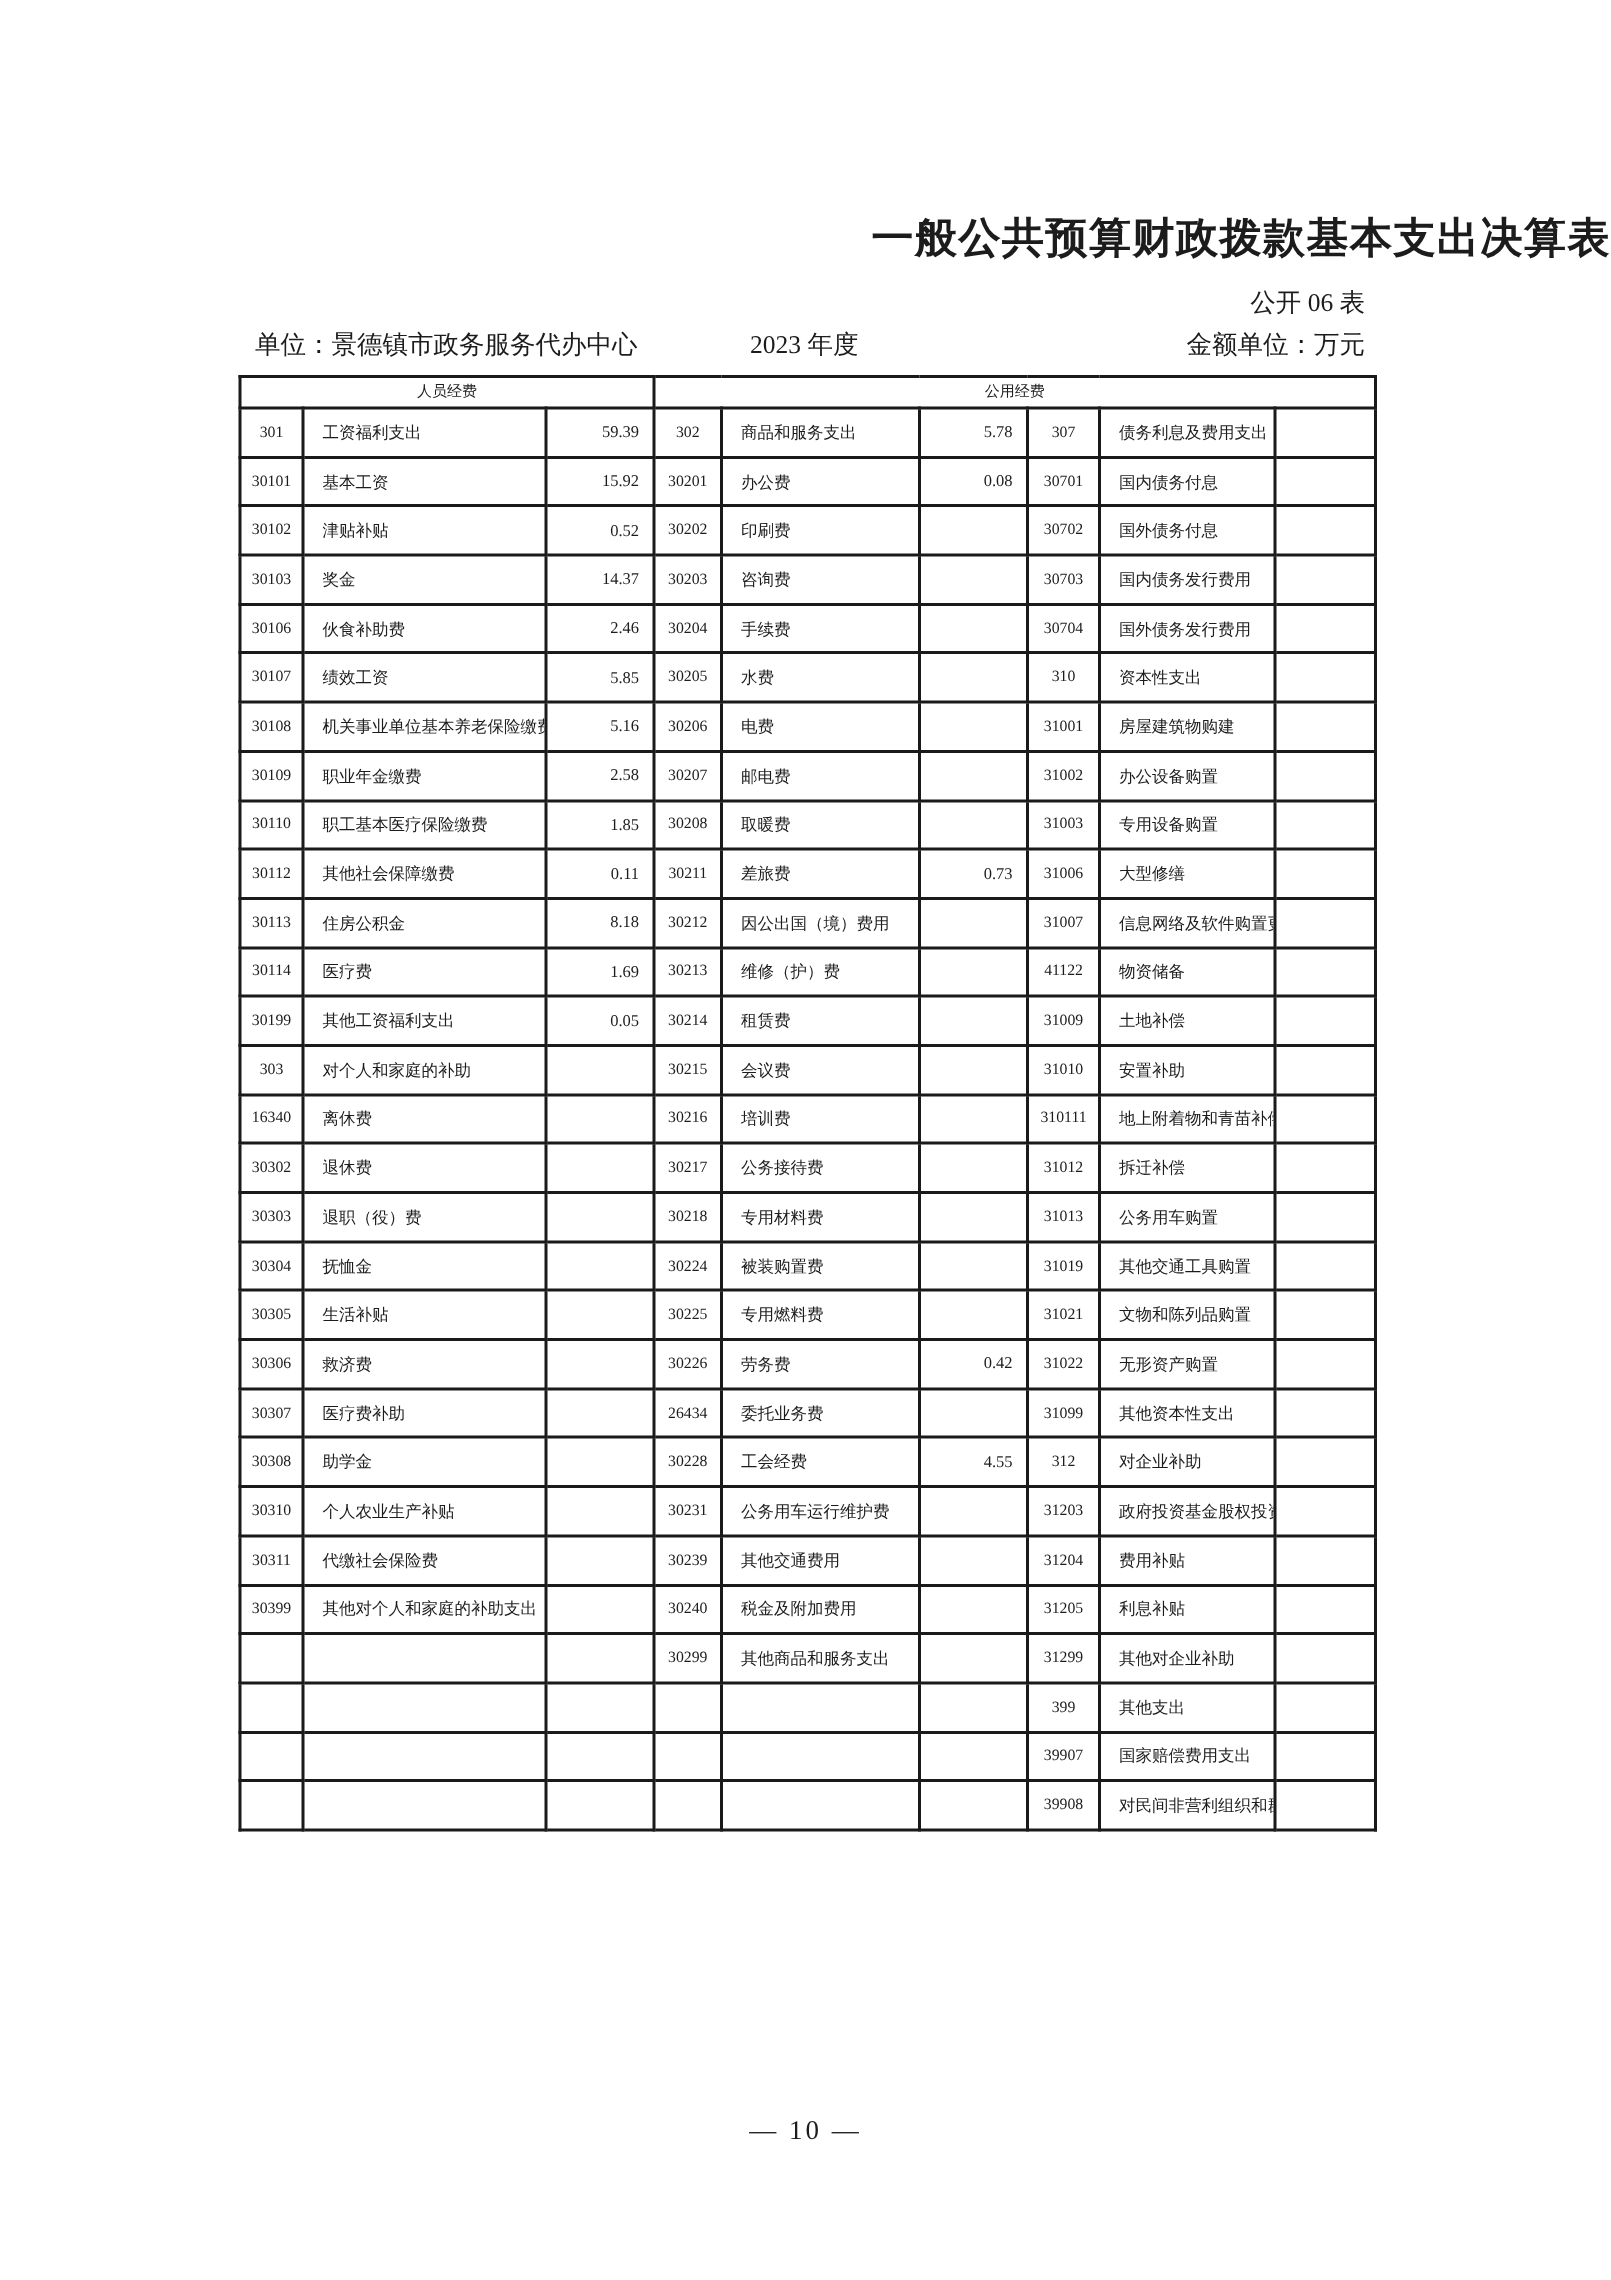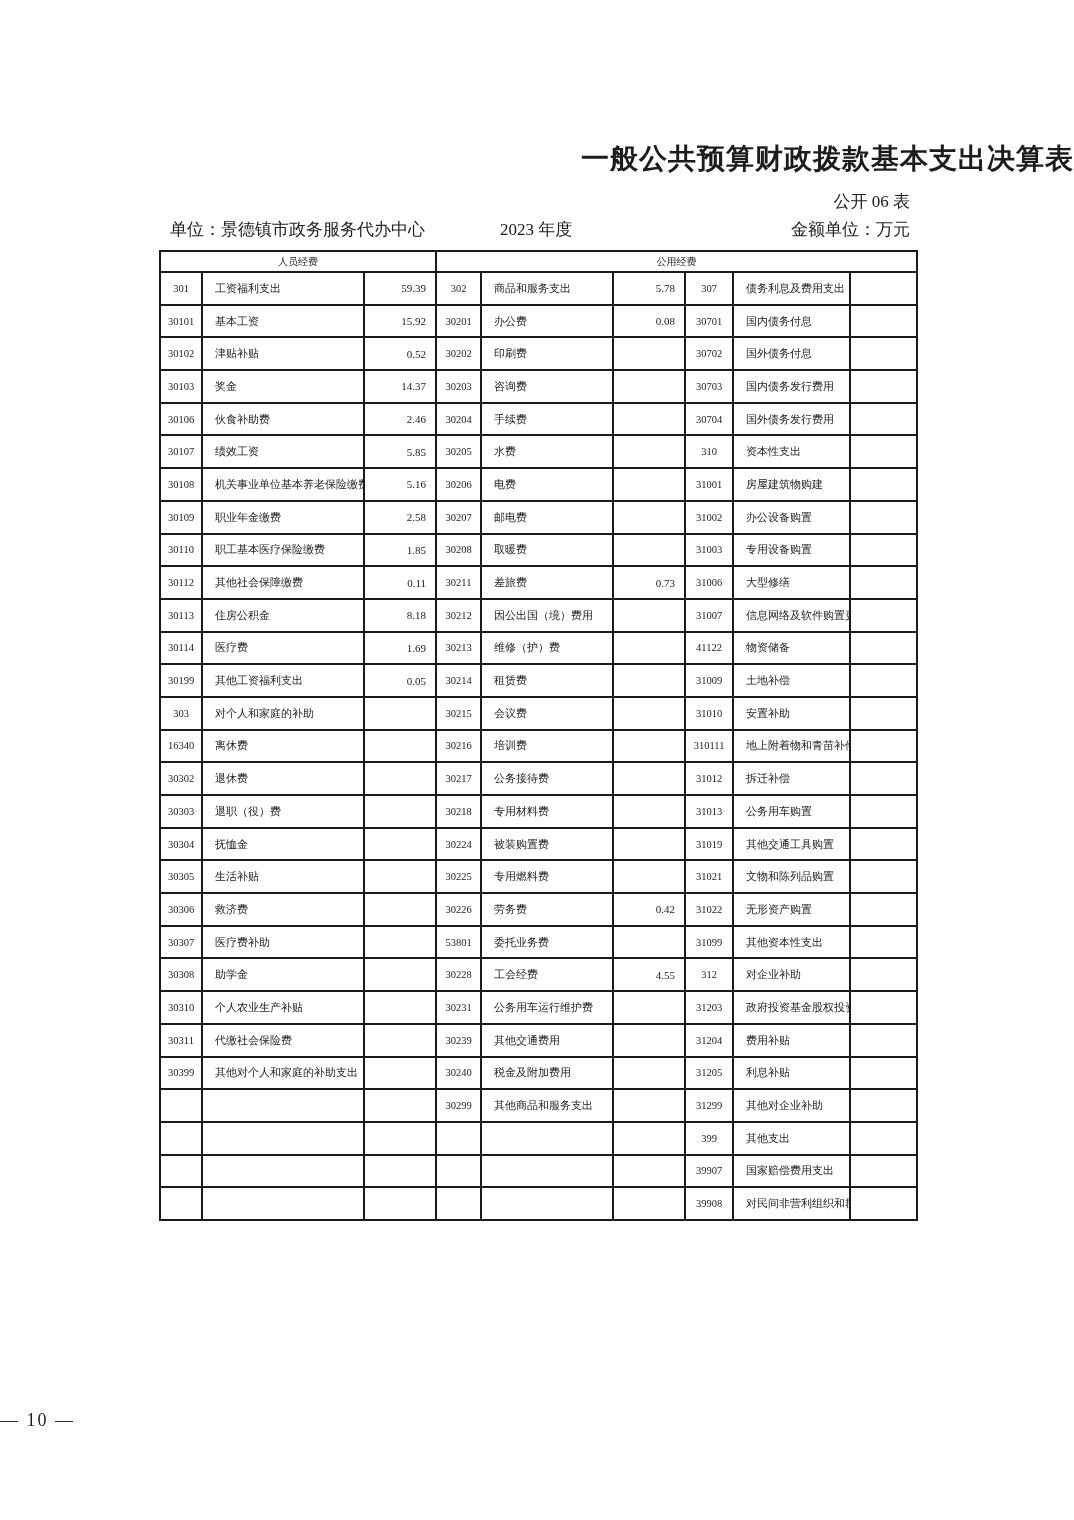--- a/index.html
+++ b/index.html
@@ -32,21 +32,21 @@
   }
   tr.band-row th { height:13px; font-size:10px; text-align:center; padding:4px; line-height:11px; }
   tr.colhead-row th { height:42px; font-size:11px; text-align:center; }
   tbody td { height:32.7px; font-size:11px; }
   td.code { text-align:center; font-size:10.5px; padding:0 2px; }
   td.name { text-align:left; padding-left:12px; }
   td.amt  { text-align:right; padding-right:9px; }
   .b { font-weight:bold; }
   .page-number {
     position:absolute; top:1410px; left:0; width:100%;
-    font-size:18px; letter-spacing:2px;
+    text-align:center; font-size:18px; letter-spacing:2px;
   }
 </style>
 </head>
 <body>
 
 <div class="page">
 
   <div class="doc-title">一般公共预算财政拨款基本支出决算表</div>
 
   <div class="open-label">公开 06 表</div>
@@ -294,21 +294,21 @@
             <td class="name">劳务费</td>
             <td class="amt">0.42</td>
             <td class="code">31022</td>
             <td class="name">无形资产购置</td>
             <td class="amt"></td>
           </tr>
           <tr>
             <td class="code">30307</td>
             <td class="name">医疗费补助</td>
             <td class="amt"></td>
-            <td class="code">53801</td>
+            <td class="code">26434</td>
             <td class="name">委托业务费</td>
             <td class="amt"></td>
             <td class="code">31099</td>
             <td class="name">其他资本性支出</td>
             <td class="amt"></td>
           </tr>
           <tr>
             <td class="code">30308</td>
             <td class="name">助学金</td>
             <td class="amt"></td>

